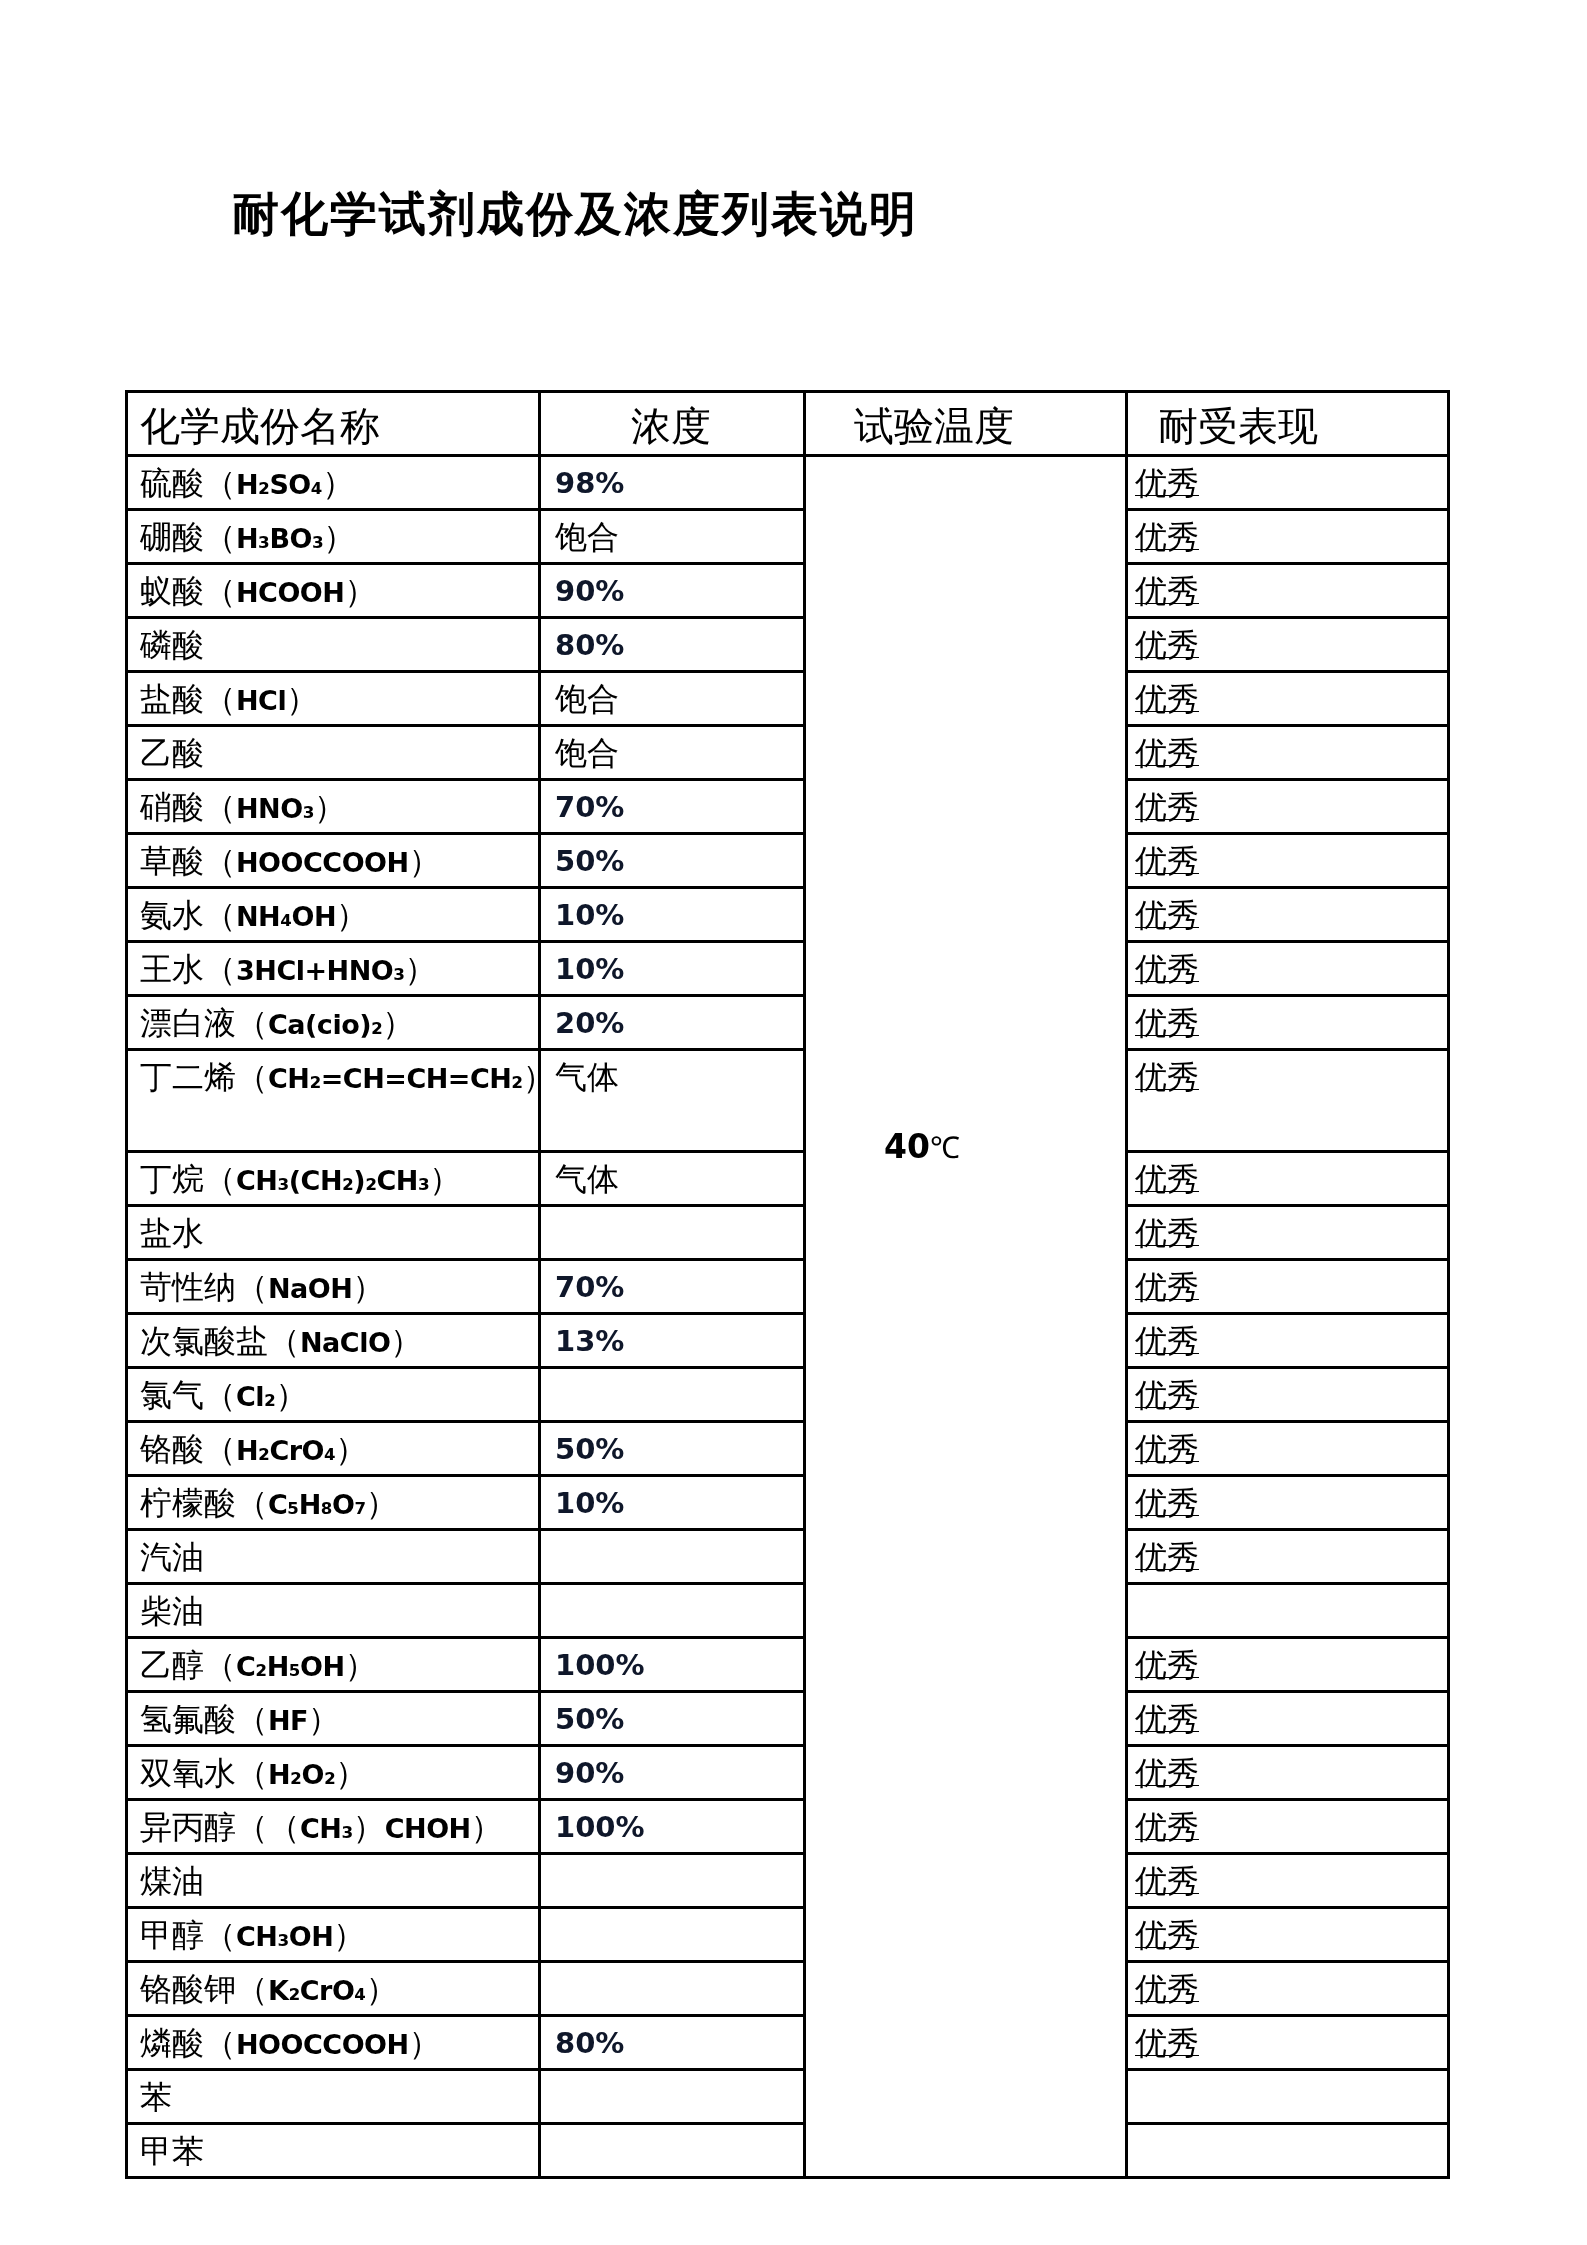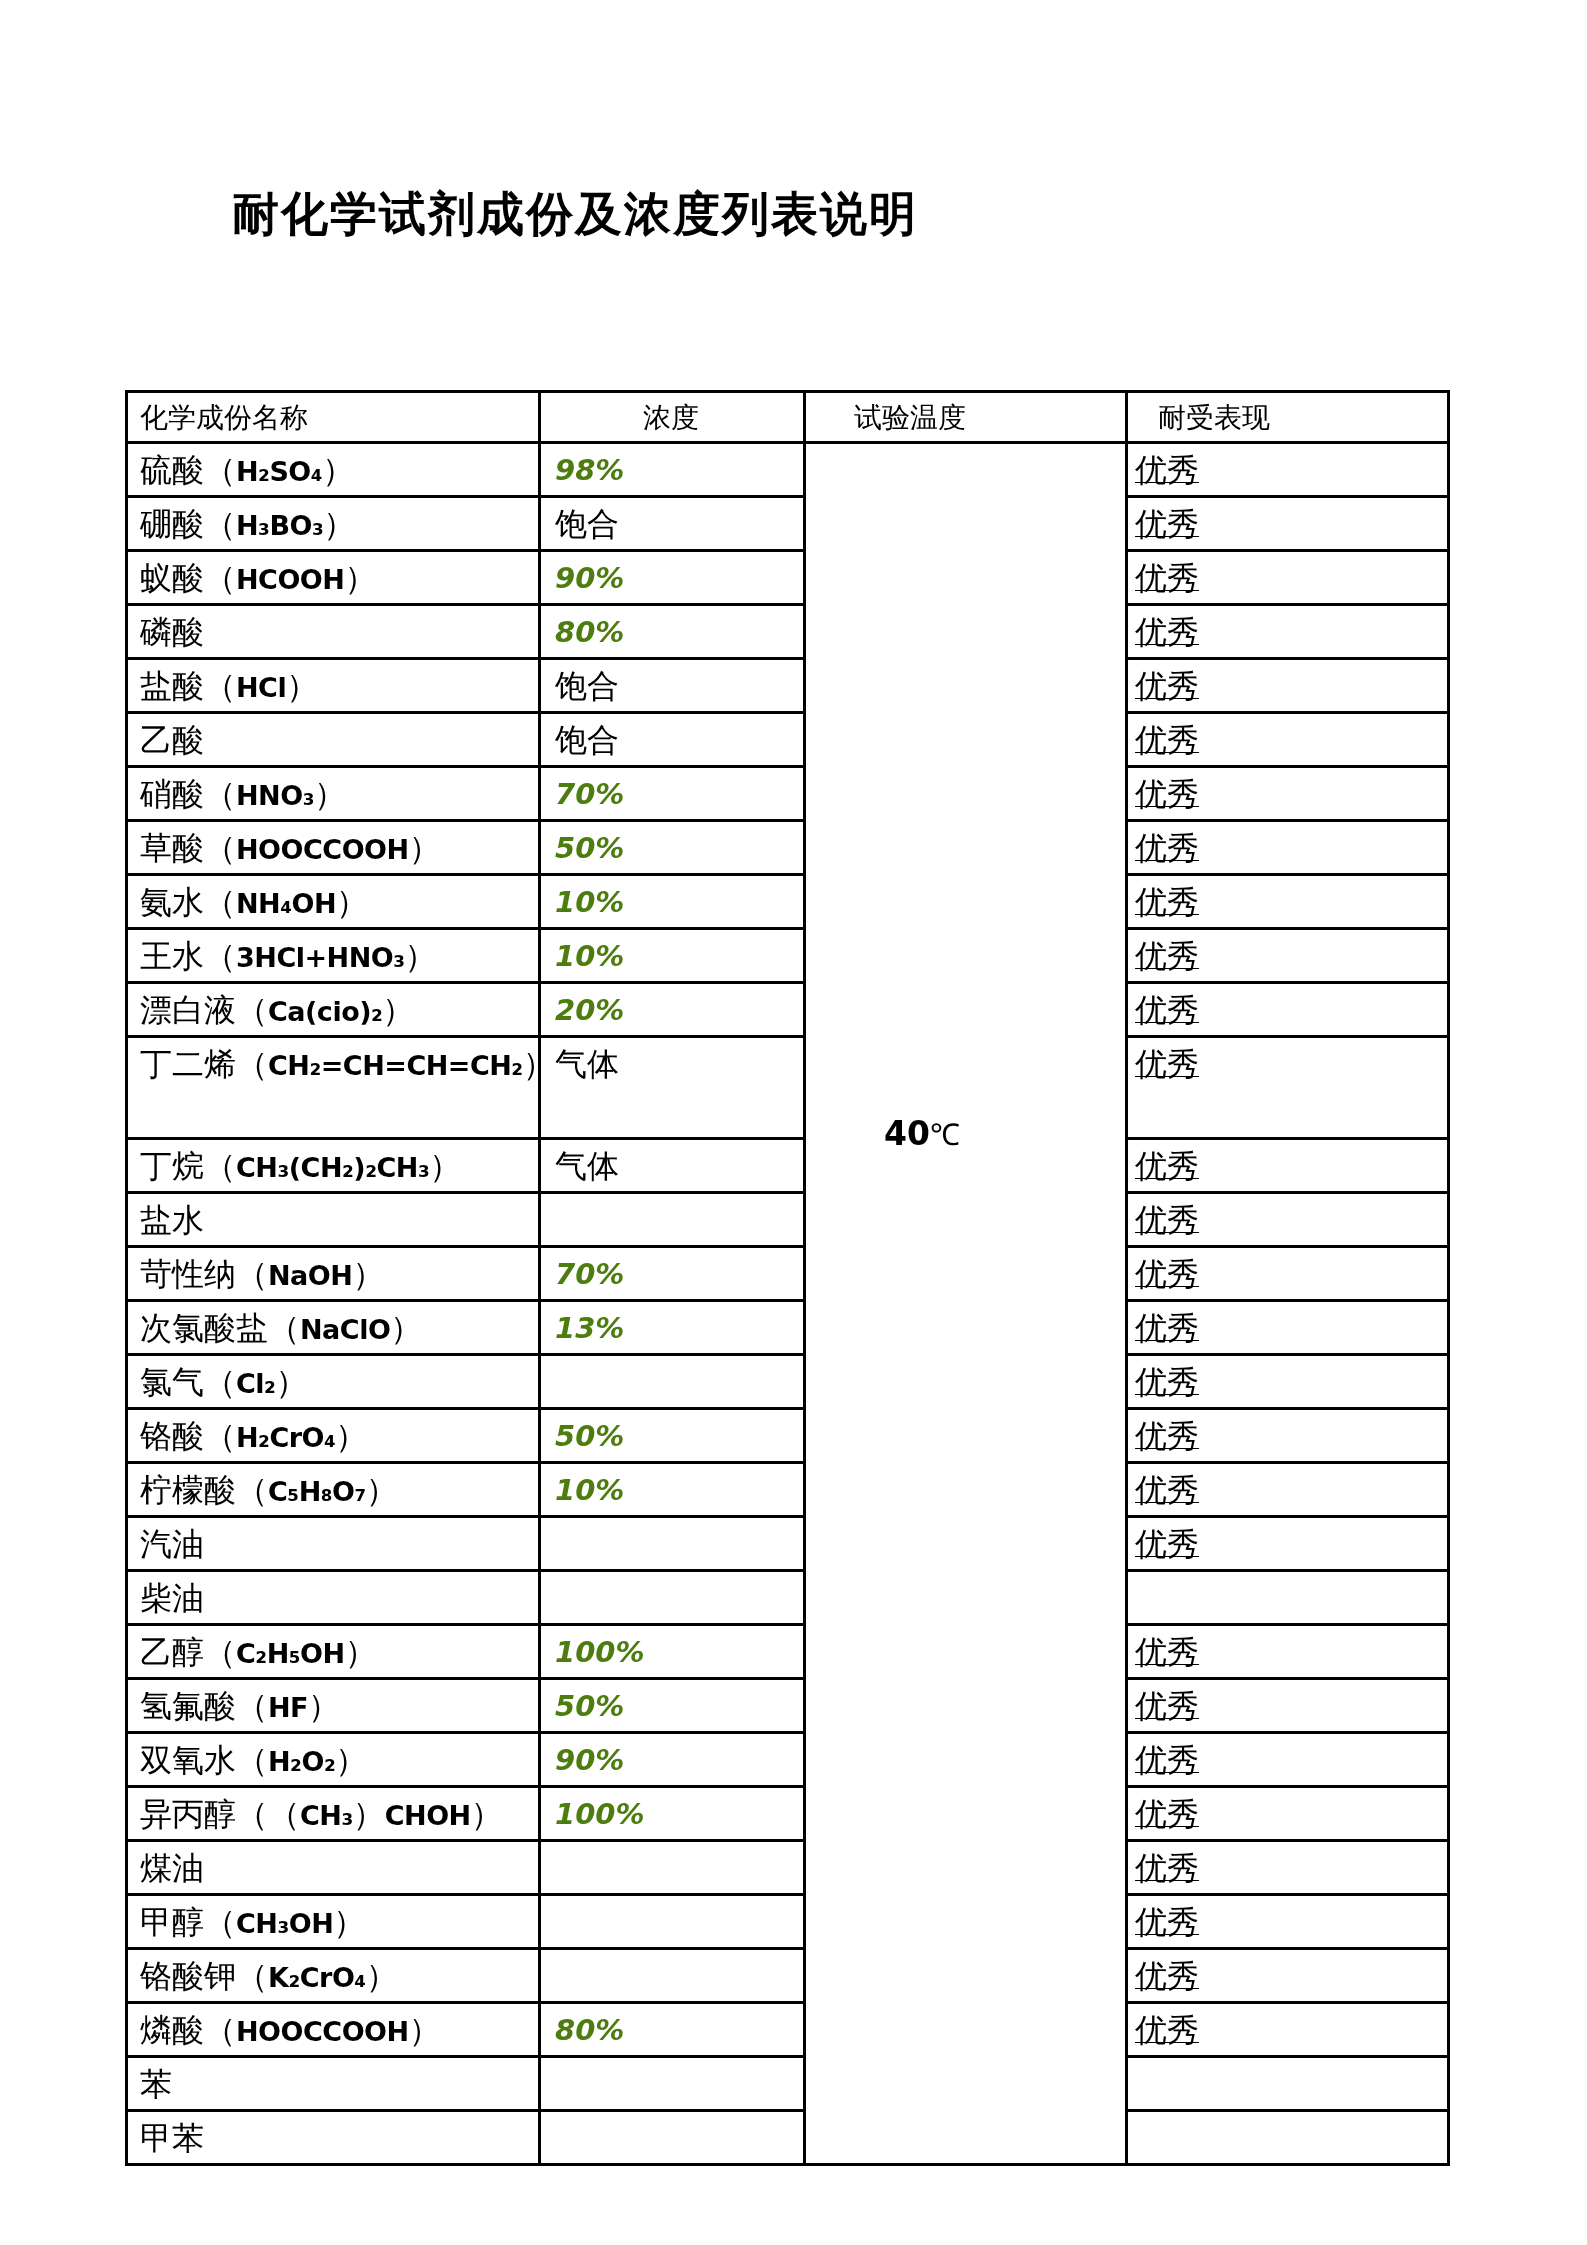--- a/index.html
+++ b/index.html
@@ -48,21 +48,21 @@
     white-space: nowrap;
     box-sizing: border-box;
   }
   .chem-table thead tr { height: 51px; }
   .chem-table tbody tr { height: 54px; }
   .chem-table tbody tr.tall { height: 102px; }
 
   .chem-table th {
     font-family: "Liberation Serif", serif;
     font-weight: normal;
-    font-size: 28px;
+    font-size: 40px;
     text-align: left;
   }
   .chem-table th.th-conc { text-align: center; padding-left: 0; }
   .chem-table th.th-temp { padding-left: 48px; }
   .chem-table th.th-perf { padding-left: 30px; }
 
   td.conc-cell { padding-left: 14px; }
   td.perf-cell { padding-left: 7px; text-decoration: underline; }
   td.temp-cell { position: relative; padding: 0; }
 
@@ -79,22 +79,21 @@
     font-size: 27px;
     line-height: 40px;
     letter-spacing: -0.5px;
     color: #000;
   }
   .val {
     font-family: "DejaVu Sans", sans-serif;
     font-weight: bold;
     font-size: 29px;
     line-height: 40px;
-    color: #4d7c0f;
-    font-style: italic;
+    color: #0f172a;
   }
 
   .temp-value {
     position: absolute;
     top: 670px;
     left: 78px;
     white-space: nowrap;
   }
   .temp-value .f  { font-size: 33px; letter-spacing: 0; }
   .temp-value .cn { font-size: 30px; }

